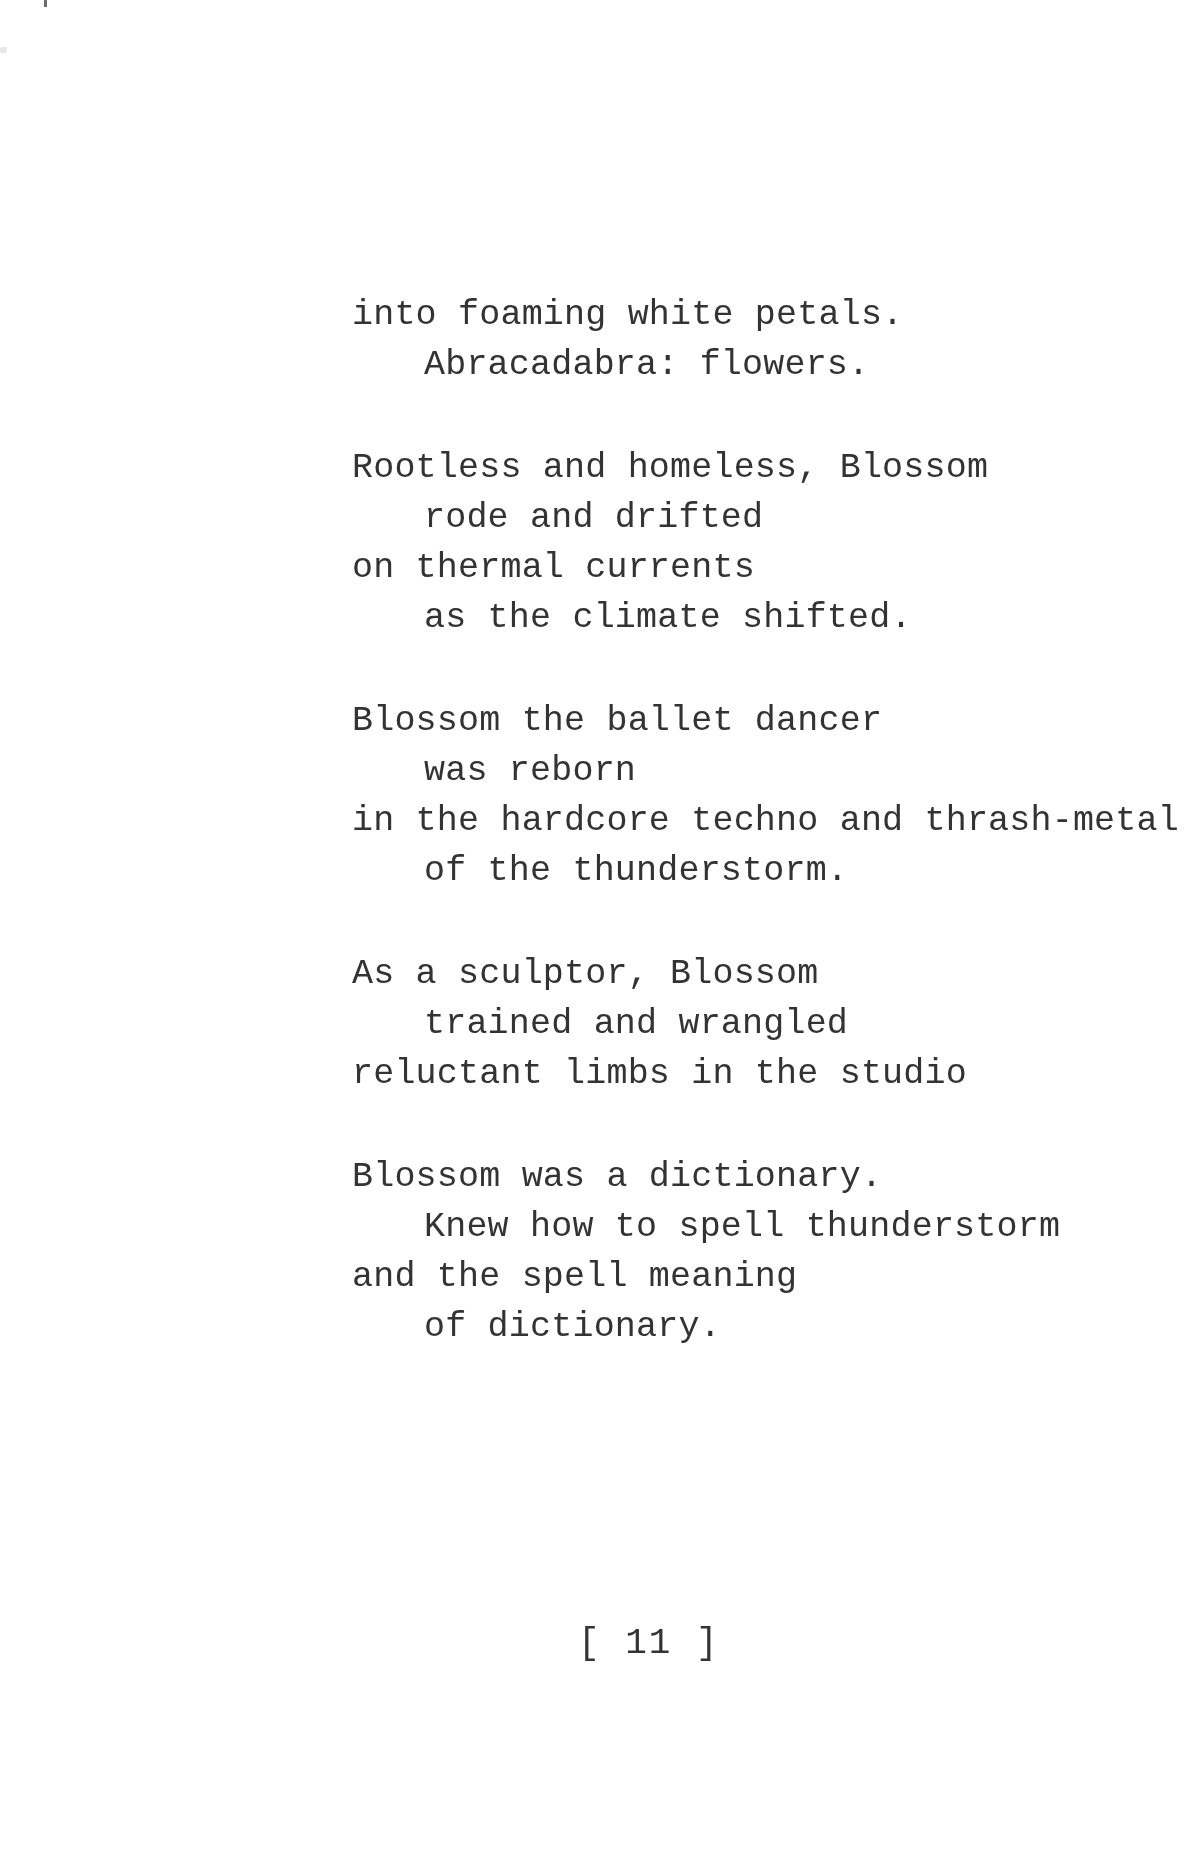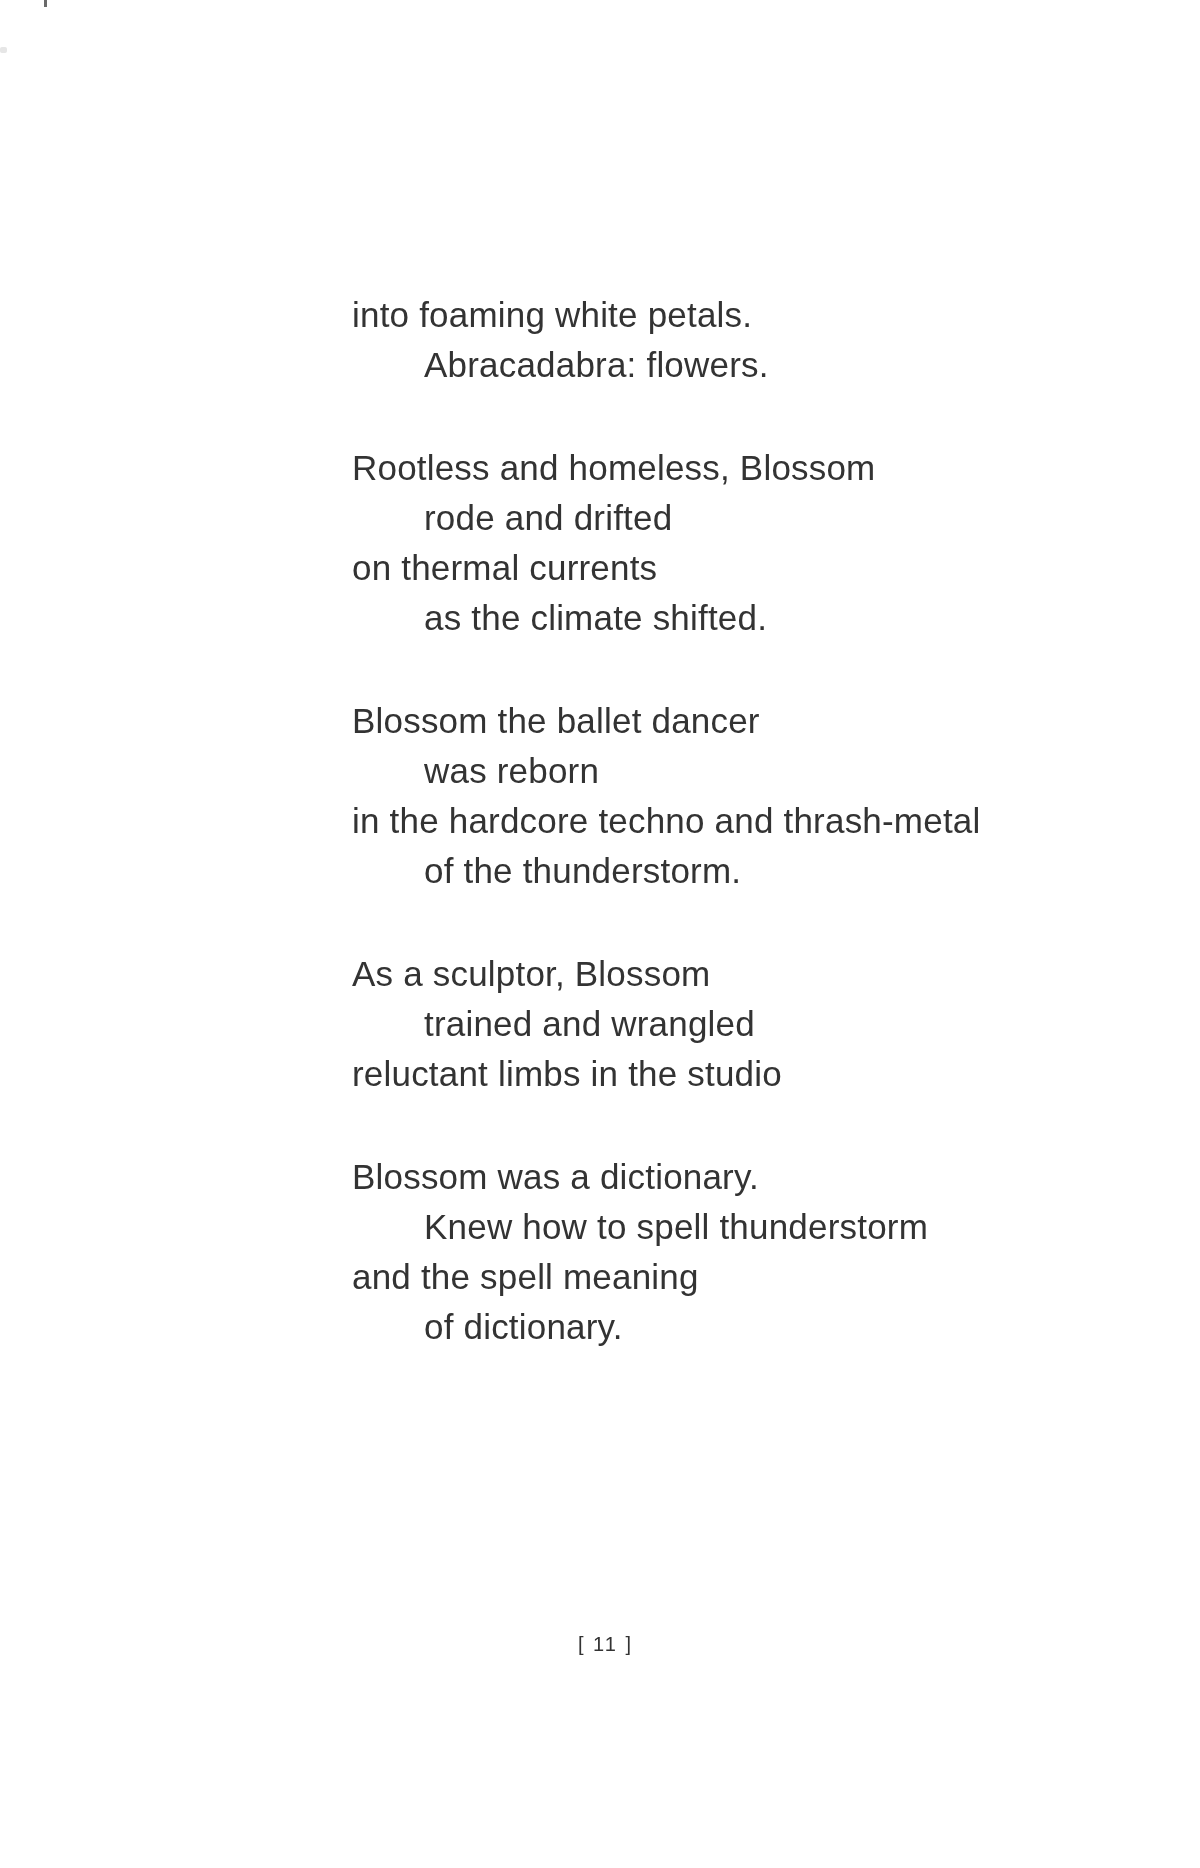--- a/index.html
+++ b/index.html
@@ -6,21 +6,21 @@
     margin: 0;
     padding: 0;
     background: #ffffff;
   }
   .page {
     position: relative;
     width: 1200px;
     height: 1689px;
     background: #ffffff;
     overflow: hidden;
-    font-family: Liberation Sans, sans-serif;
+    font-family: Liberation Mono, monospace;
   }
   
   .artifact-tick {
     position: absolute;
     left: 44px;
     top: 0;
     width: 3px;
     height: 7px;
     background: #6a6a6a;
   }
@@ -49,21 +49,21 @@
     white-space: nowrap;
   }
   .poem-line.indent {
     padding-left: 72px;
   }
   .folio {
     position: absolute;
     left: 578px;
     top: 1622px;
     color: #333333;
-    font-size: 20px;
+    font-size: 36px;
     line-height: 44px;
     letter-spacing: 2px;
     white-space: nowrap;
     text-align: right;
   }
 </style>
 </head>
 <body>
 
 <div class="page">

